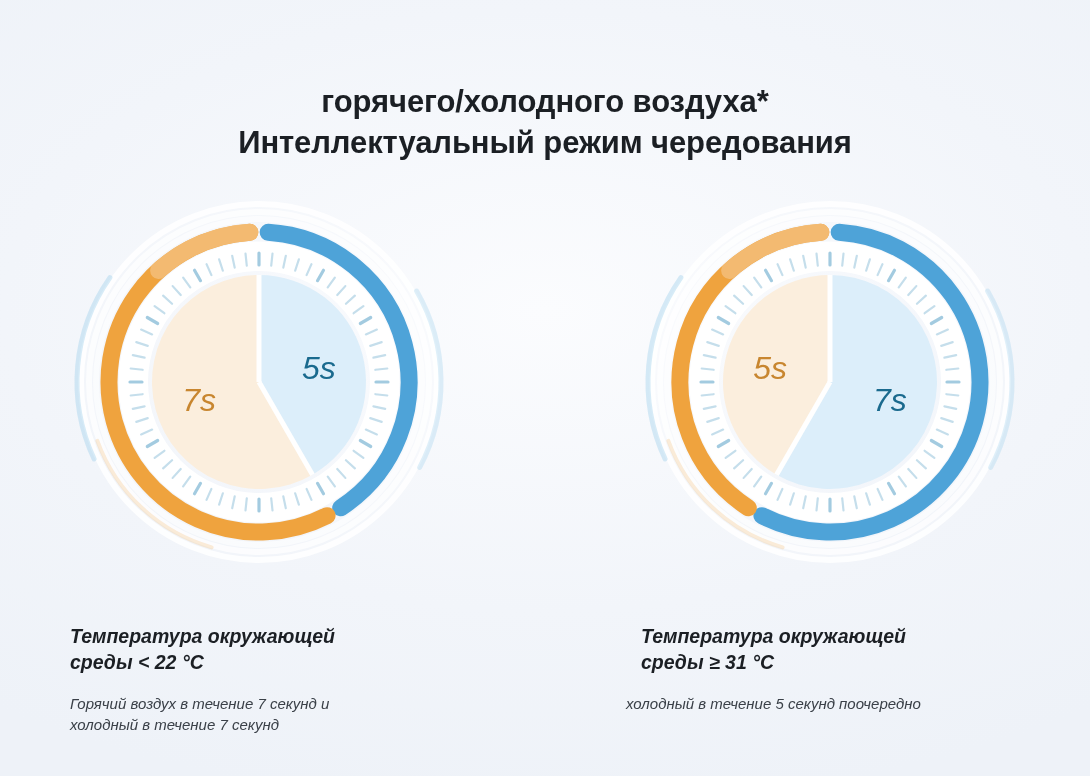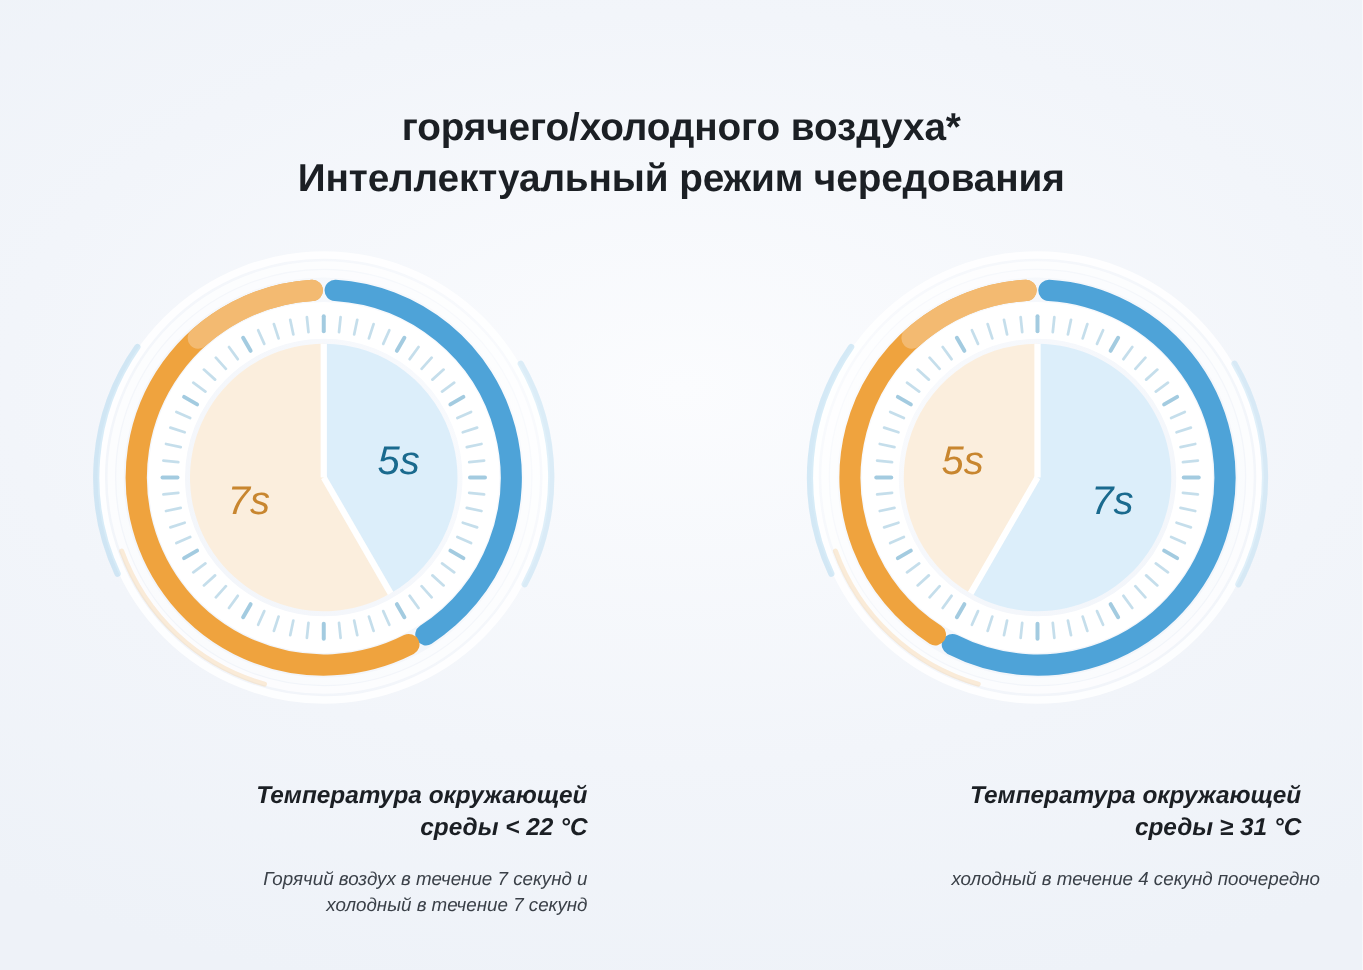--- a/index.html
+++ b/index.html
@@ -62,23 +62,23 @@
     left: 0;
     top: 0;
     width: 390px;
     height: 372px;
     overflow: visible;
   }
 
   
   .caption {
     position: absolute;
-    left: 16px;
-    width: 390px;
-    text-align: right;
+    left: 6px;
+    width: 390px;
+    text-align: left;
   }
   .caption-left  { top: 428px; }
   .caption-right { top: 428px; }
 
   .caption-head {
     font-size: 19.5px;
     font-weight: bold;
     line-height: 1.33;
     color: #1b1f24;
   }
@@ -280,18 +280,18 @@
             <text x="59.88740122992223" y="29.046780796356288" fill="#1a6a8e" font-family="&quot;Liberation Sans&quot;, sans-serif" font-size="32" font-weight="300" text-anchor="middle">7s</text>
           </g>
       </svg>
     </div>
     <div class="caption caption-right">
       <div class="caption-head">
         <div>Температура окружающей</div>
         <div>среды ≥ 31 °C</div>
       </div>
       <div class="caption-sub">
-        <div>холодный в течение 4 секунд поочередно</div>
+        <div>холодный в течение 5 секунд поочередно</div>
       </div>
     </div>
   </div>
 
 </div>
 
 </body></html>

